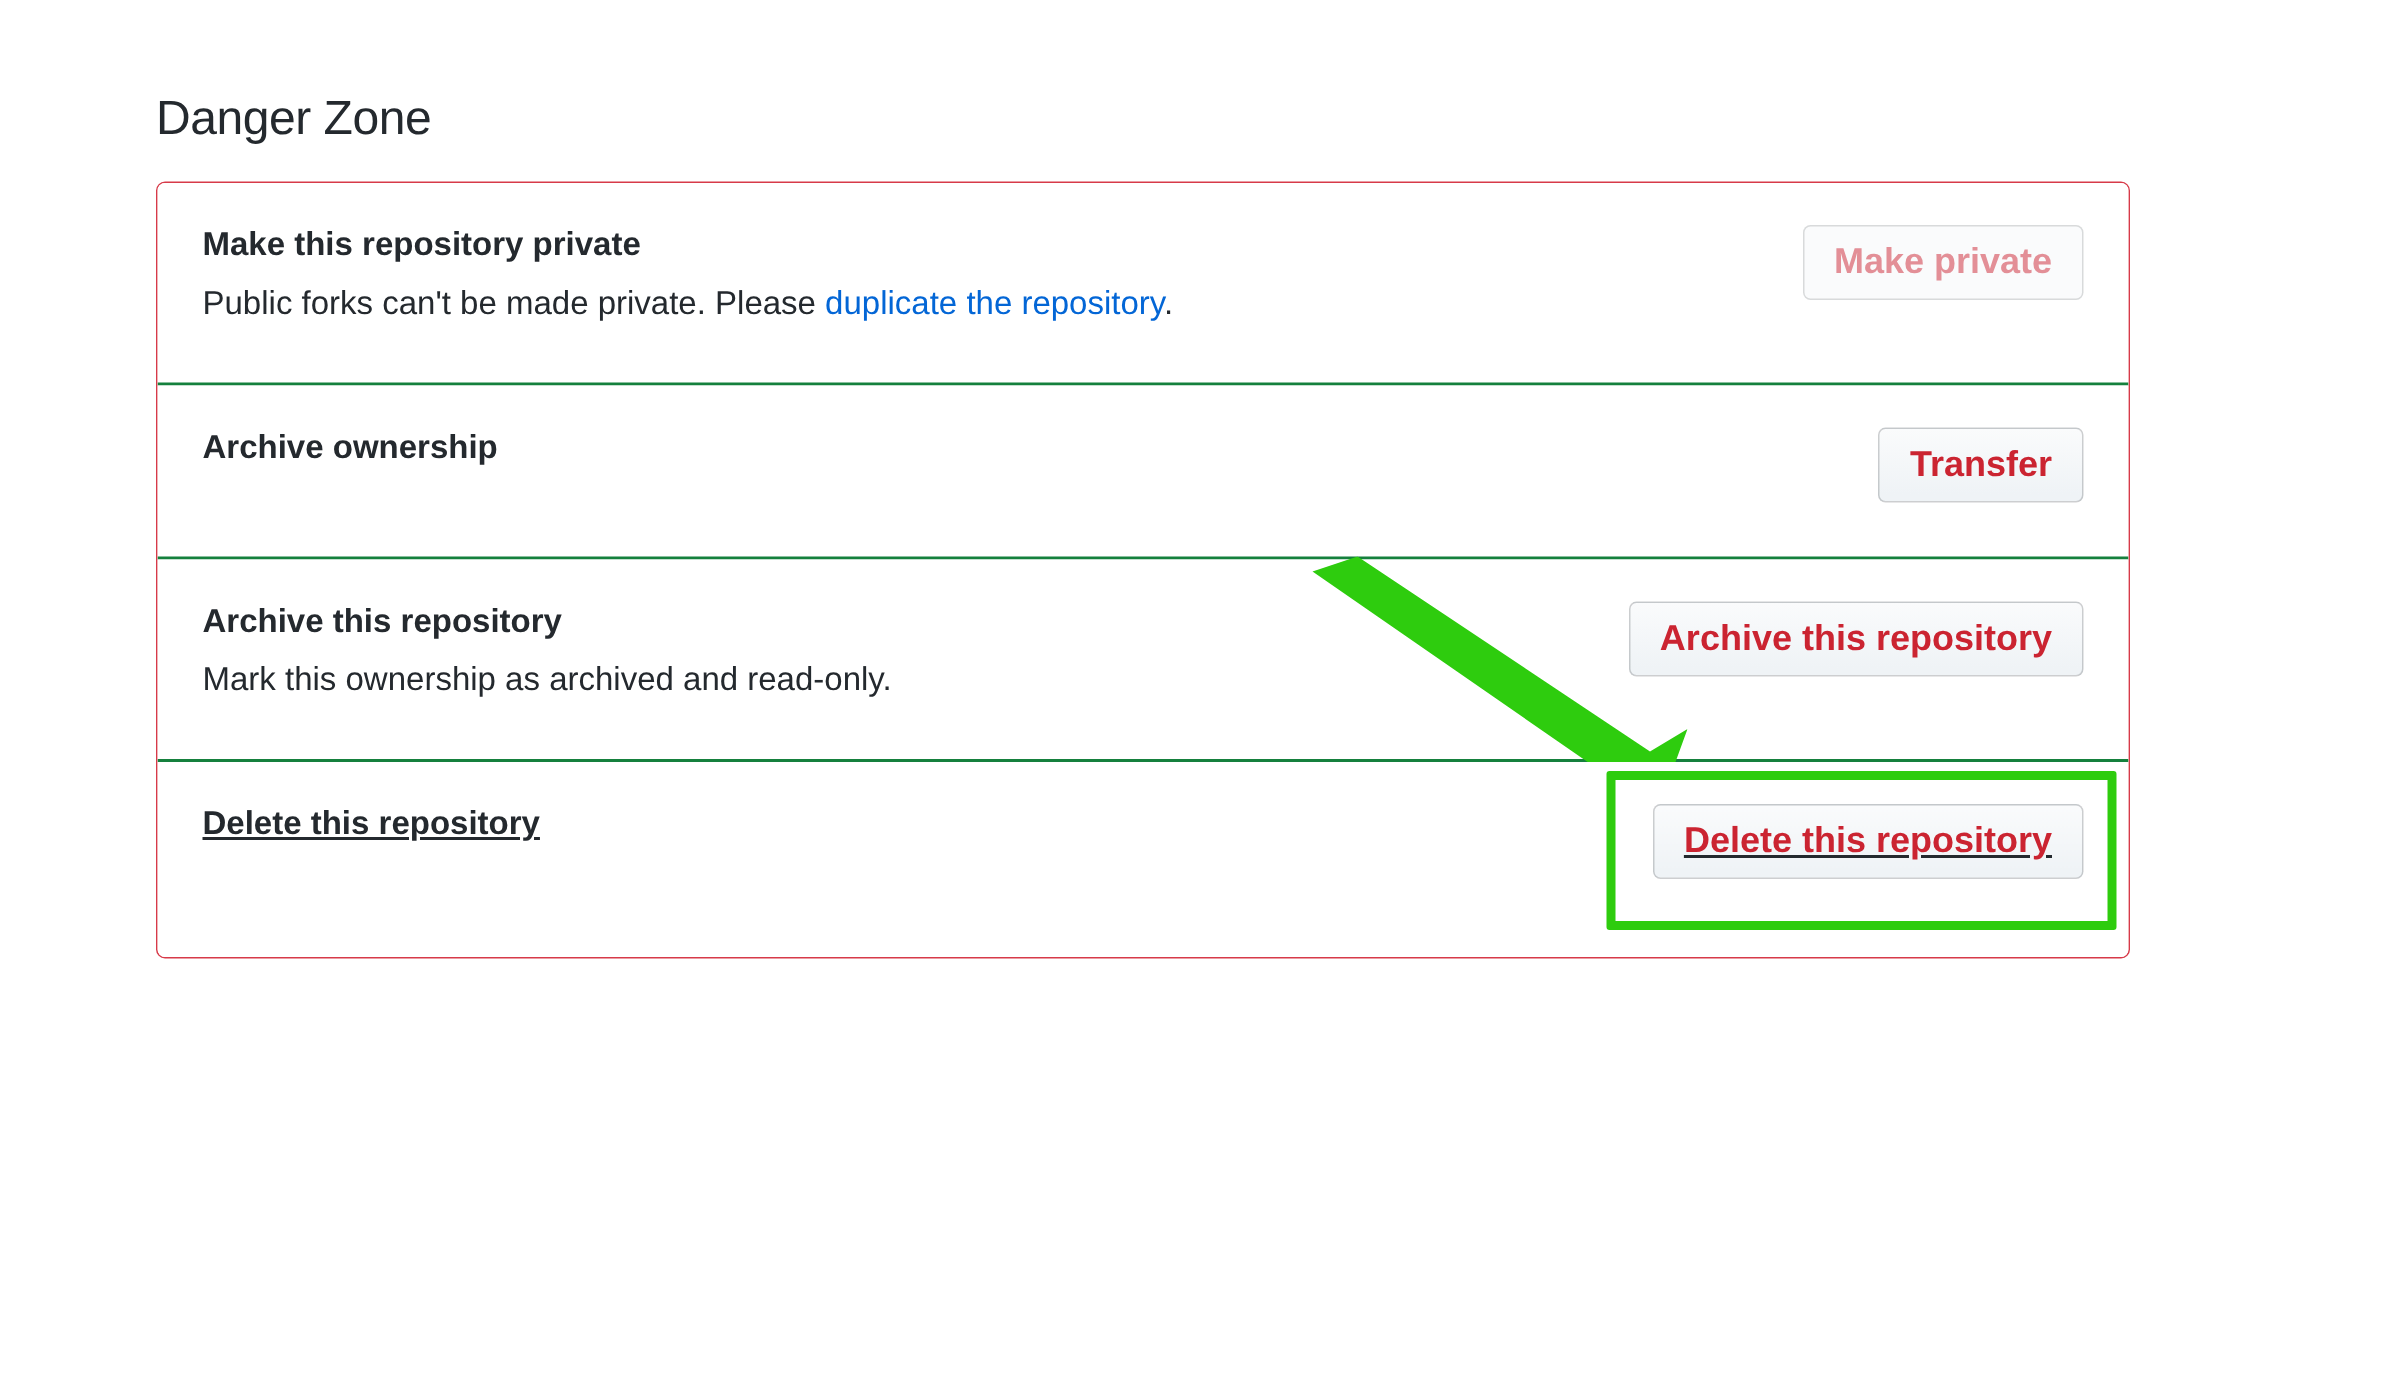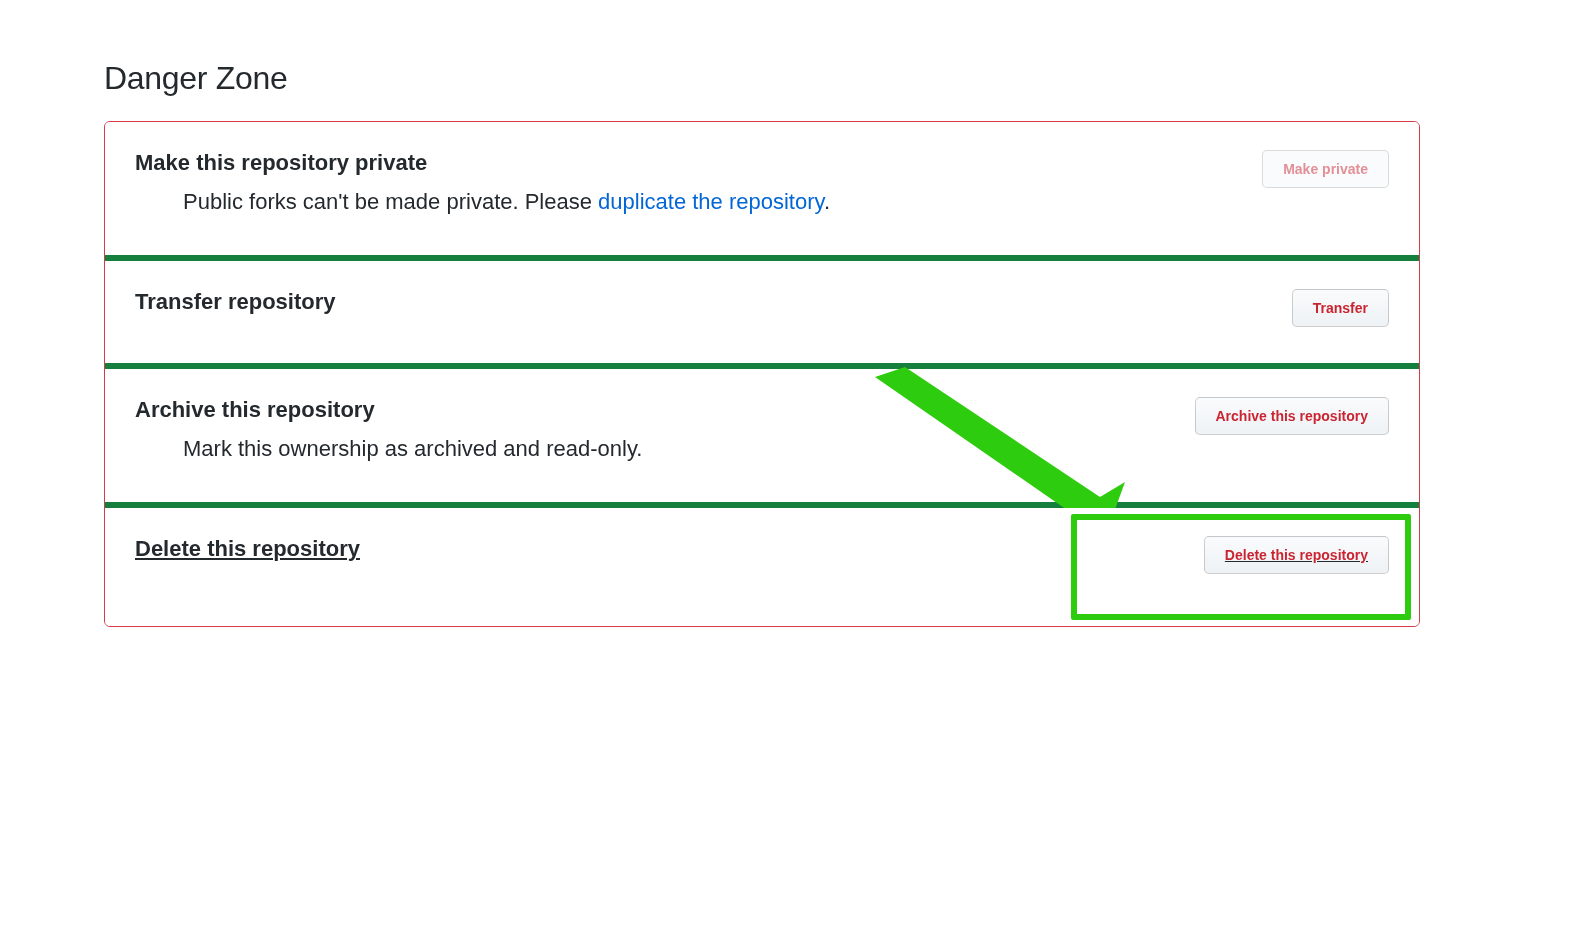--- a/index.html
+++ b/index.html
@@ -27,21 +27,21 @@
     .danger-box {
       border: 1px solid #d73a49;
       border-radius: 6px;
       overflow: hidden;
     }
     .danger-row {
       display: flex;
       align-items: flex-start;
       justify-content: space-between;
       padding: 28px 30px 36px 30px;
-      border-bottom: 6px solid #15803d;
+      border-bottom: 2px solid #15803d;
       background: #ffffff;
       position: relative;
     }
     .danger-row:last-child {
       border-bottom: none;
     }
     .danger-row-text {
       flex: 1;
       padding-right: 20px;
     }
@@ -49,31 +49,30 @@
       font-size: 22px;
       font-weight: 600;
       color: #24292e;
       margin-bottom: 8px;
     }
     .danger-row-desc {
       font-size: 22px;
       font-weight: 400;
       color: #24292e;
       line-height: 1.6;
-      margin-left: 48px;
     }
     .link {
       color: #0366d6;
       text-decoration: none;
       cursor: pointer;
     }
     .btn {
       display: inline-block;
       padding: 10px 20px;
-      font-size: 14px;
+      font-size: 24px;
       font-weight: 600;
       color: #cb2431;
       background: linear-gradient(-180deg, #fafbfc, #eff3f6 90%);
       border: 1px solid rgba(27,31,35,0.2);
       border-radius: 5px;
       cursor: pointer;
       white-space: nowrap;
       flex-shrink: 0;
       text-align: right;
     }
@@ -111,21 +110,21 @@
         <div class="danger-row-title">Make this repository private</div>
         <div class="danger-row-desc">
           <span>Public forks can't be made private. Please </span><a class="link">duplicate the repository</a><span>.</span>
         </div>
       </div>
       <button class="btn disabled">Make private</button>
     </div>
 
     <div class="danger-row">
       <div class="danger-row-text">
-        <div class="danger-row-title">Transfer repository</div>
+        <div class="danger-row-title">Archive ownership</div>
       </div>
       <button class="btn">Transfer</button>
     </div>
 
     <div class="danger-row" style="position:relative;">
       <div class="danger-row-text">
         <div class="danger-row-title">Archive this repository</div>
         <div class="danger-row-desc">Mark this ownership as archived and read-only.</div>
       </div>
       <button class="btn">Archive this repository</button>

